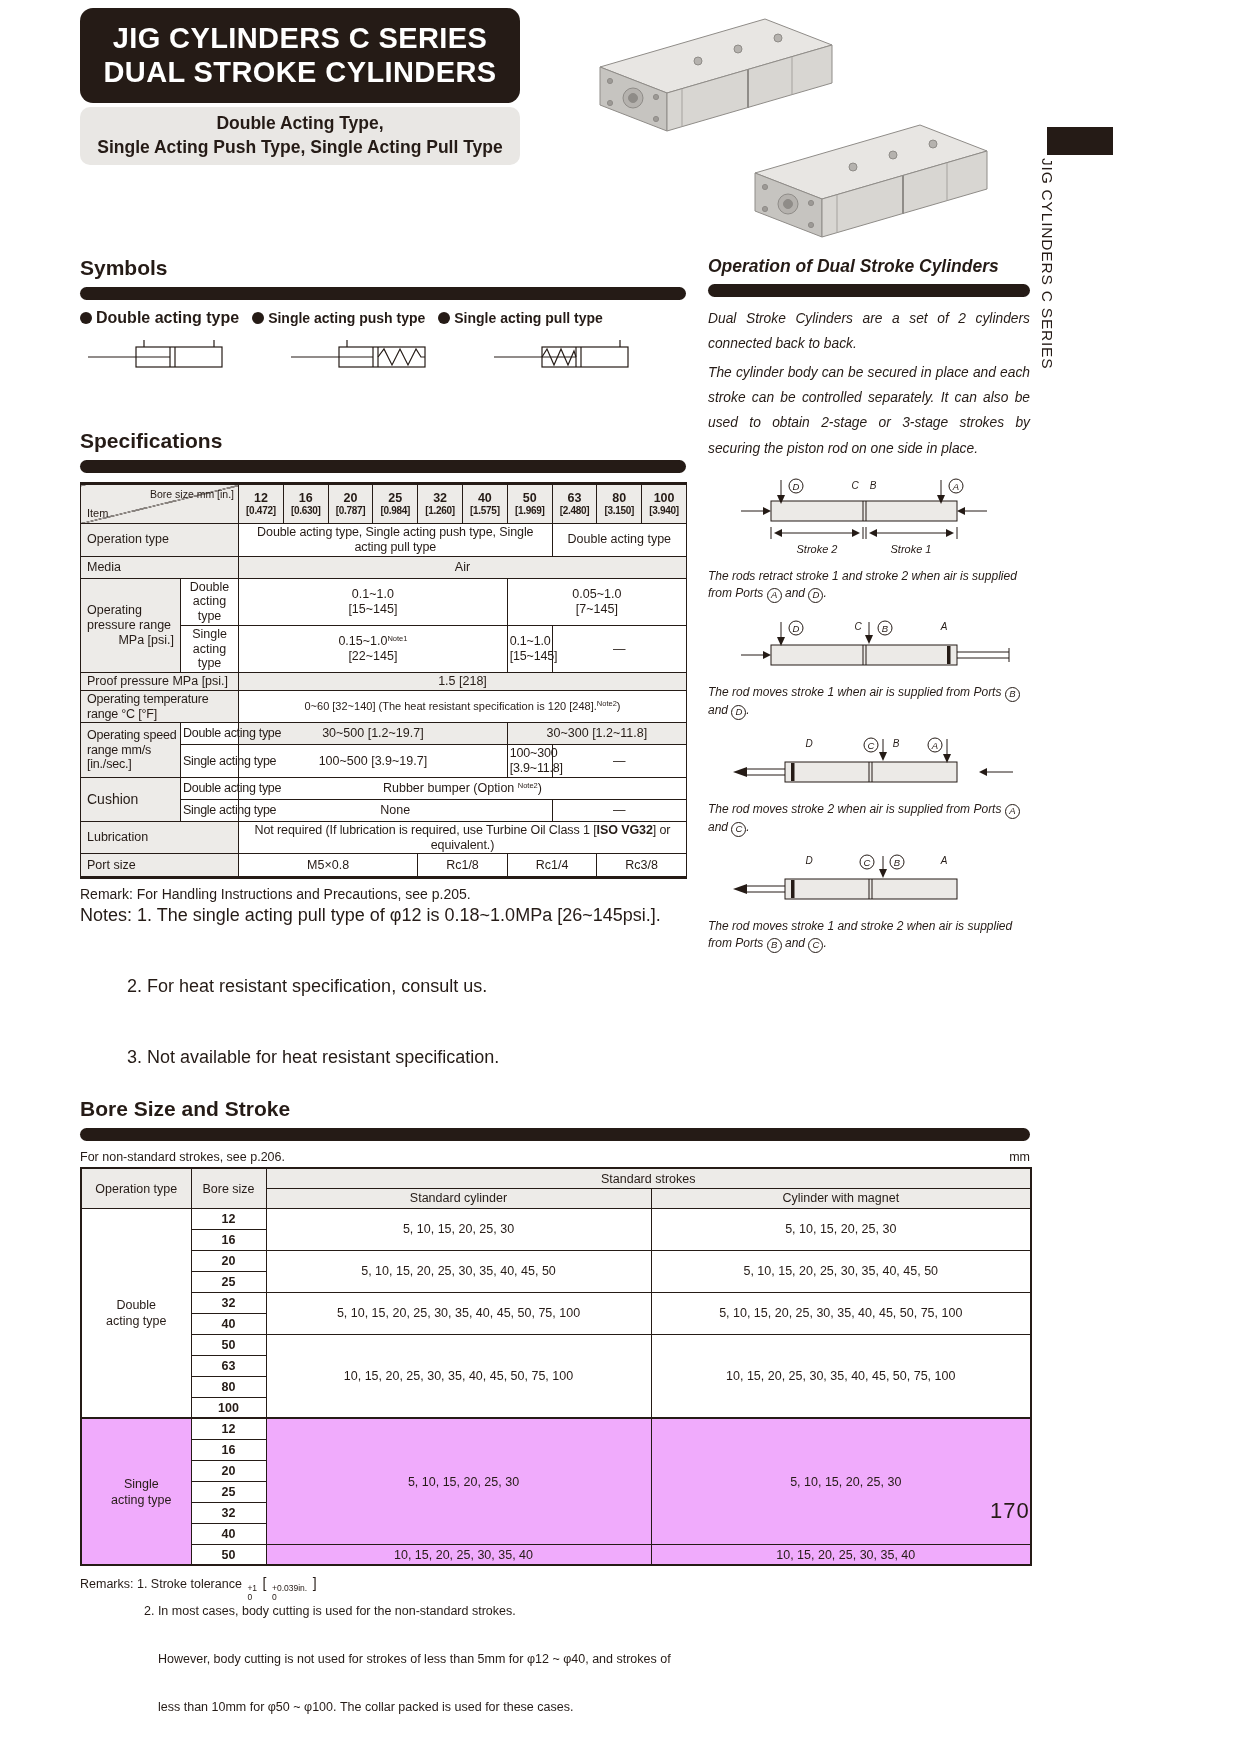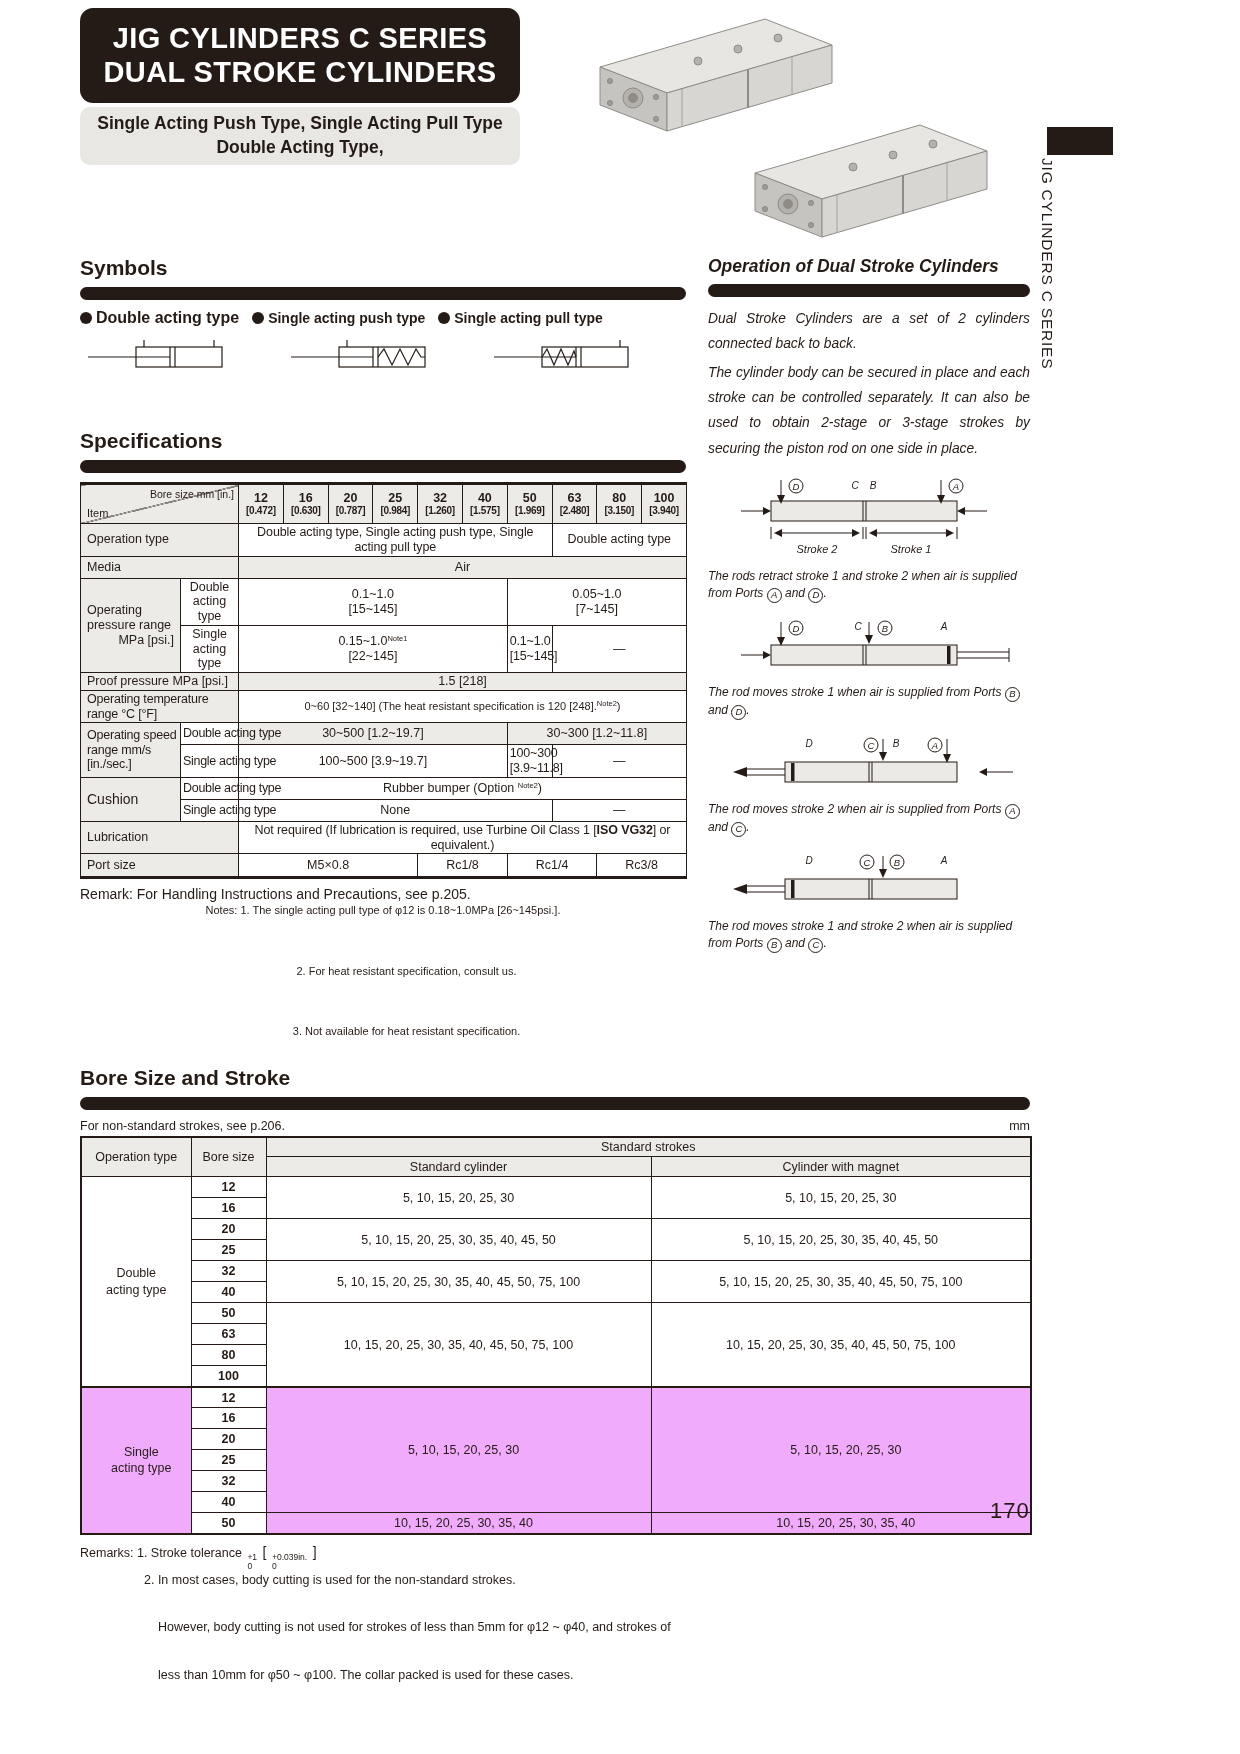--- a/index.html
+++ b/index.html
@@ -66,21 +66,21 @@
   .sub1 { font-size:7.5px; letter-spacing:-0.3px; white-space:nowrap; padding:0; }
   .tiny { font-size:8px; line-height:1.25; letter-spacing:-0.2px; padding:0; }
   .two span { display:block; }
   .sup { font-size:7.5px; position:relative; top:-4px; letter-spacing:0; }
   .lbl3 span { display:block; }
   .lbl3 .r { text-align:right; padding-right:4px; }
   .lblsm { font-size:9px; letter-spacing:-0.2px; }
   .lub { font-size:10px; letter-spacing:-0.1px; }
 
   .remark-line { font-size:14px; margin-top:7px; }
-  .notes { font-size:11px; line-height:1.5;text-align:center; }
+  .notes { font-size:18px; line-height:1.5; }
   .notes .nind { margin-left:47px;margin-top:44px; }
 
   
   .bore-block { margin-top:26px; }
   .bore-note-row { display:flex; justify-content:space-between; align-items:flex-end;
                    font-size:12.5px; margin:2px 0 3px 0; }
   .bore-table { border-collapse:collapse; table-layout:fixed; width:950px; border:2px solid #251b16; }
   .bore-table tr { height:21px; }
   .bore-table tr.h { height:20px; }
   .bore-table td { border:1px solid #251b16; text-align:center; vertical-align:middle;
@@ -106,22 +106,22 @@
 </head>
 <body>
 
 <div class="page">
 
   <div class="title-box">
     <div>JIG CYLINDERS C SERIES</div>
     <div>DUAL STROKE CYLINDERS</div>
   </div>
   <div class="subtitle-box">
+    <div>Double Acting Type,</div>
     <div>Single Acting Push Type, Single Acting Pull Type</div>
-    <div>Double Acting Type,</div>
   </div>
 
   <div class="product-art">
     <svg width="440" height="240" viewBox="0 0 440 240">
       <g stroke="#8f8c88" stroke-width="1">
         <polygon points="30,62 195,14 262,40 97,88" fill="#e8e6e3"></polygon>
         <polygon points="30,62 97,88 97,126 30,100" fill="#c6c4c0"></polygon>
         <polygon points="97,88 262,40 262,78 97,126" fill="#d8d6d2"></polygon>
         <line x1="112" y1="84" x2="112" y2="122" stroke="#a5a29e"></line>
         <line x1="178" y1="64" x2="178" y2="103" stroke="#8f8c88" stroke-width="2"></line>

